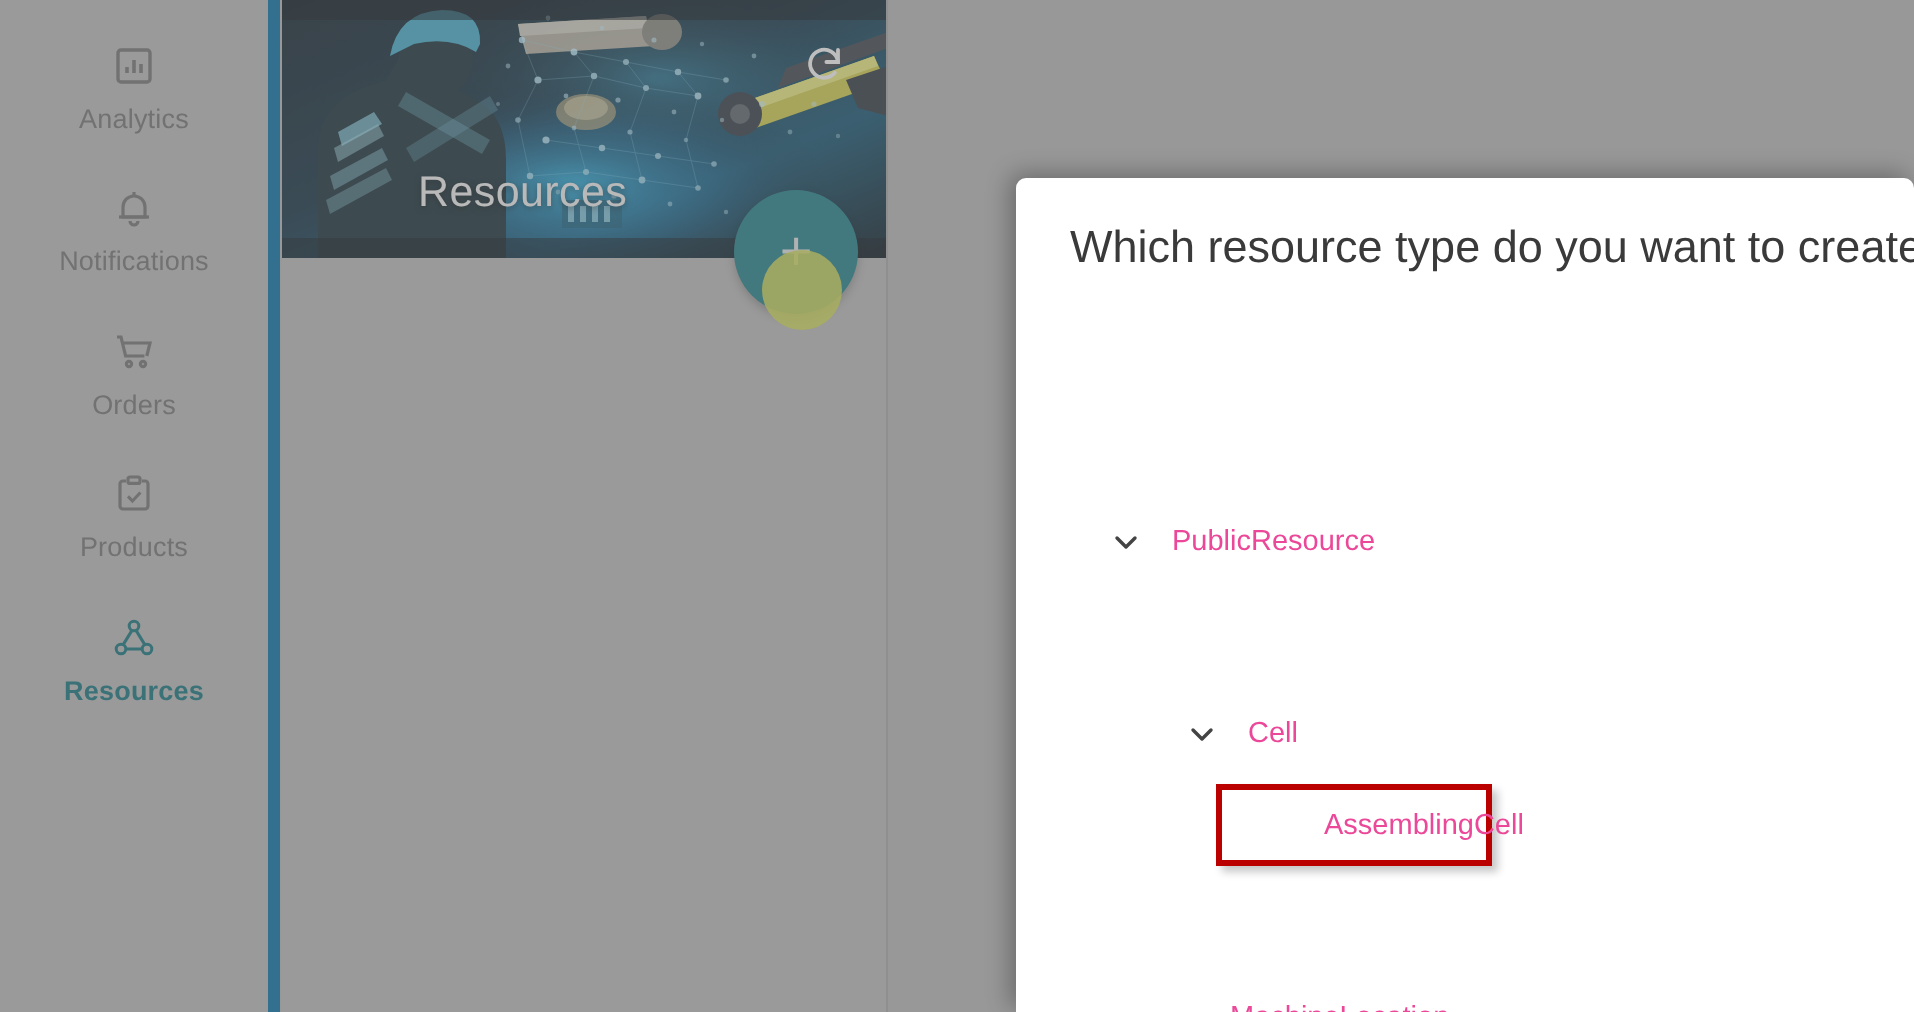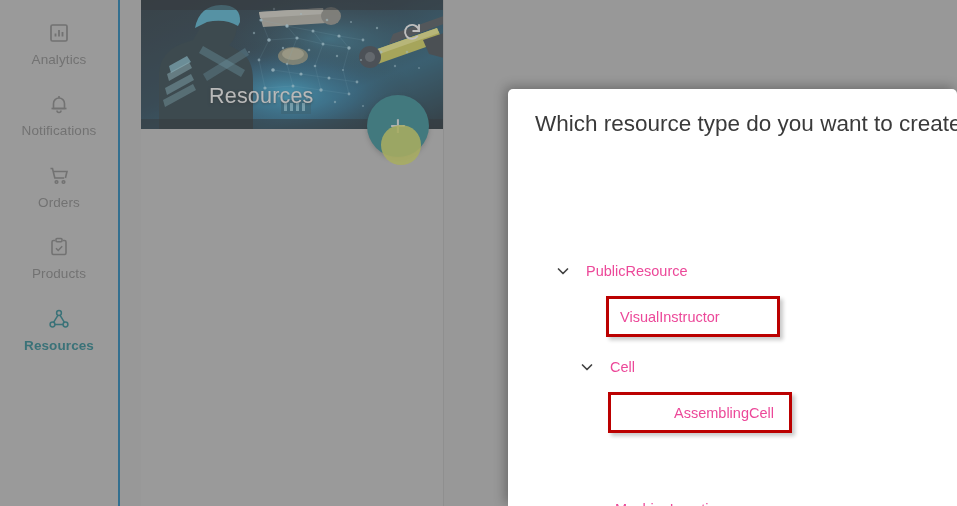--- a/index.html
+++ b/index.html
@@ -11,23 +11,23 @@
   }
   #app {
     position: relative;
     width: 957px; height: 506px;
     background: #b0b0b0;
   }
 
   
   #sidebar {
     position: absolute; left: 0; top: 0;
-    width: 120px; height: 506px;
+    width: 140px; height: 506px;
     background: #b3b3b3;
-    border-right: 2px solid #0369a1;
+    border-right: 6px solid #0369a1;
     display: flex; flex-direction: column;
     justify-content: flex-start;
     padding-top: 8px;
   }
   .nav-item {
     height: 71.5px;
     display: flex; flex-direction: column;
     align-items: center; justify-content: center;
     gap: 7px;
     color: #6f6f6f;
@@ -376,34 +376,31 @@
 
       <div class="tree-row" style="top:82px; left:47px;">
         <span class="chev">
           <svg viewBox="0 0 16 16" fill="none" stroke="#444" stroke-width="1.7" stroke-linecap="round" stroke-linejoin="round">
             <polyline points="3.5,6 8,10.5 12.5,6"></polyline>
           </svg>
         </span>
         <span class="node-label" style="margin-left:15px;">PublicResource</span>
       </div>
 
-      <div class="hl-box" style="left:98px; top:127px; width:174px; height:41px;">
-        <span class="node-label" style="margin-left:11px;">VisualInstructor</span>
-      </div>
-
-      <div class="tree-row" style="top:178px; left:71px;align-items:center;">
+
+      <div class="tree-row" style="top:178px; left:85px;align-items:center;">
         <span class="chev">
           <svg viewBox="0 0 16 16" fill="none" stroke="#444" stroke-width="1.7" stroke-linecap="round" stroke-linejoin="round">
             <polyline points="3.5,6 8,10.5 12.5,6"></polyline>
           </svg>
         </span>
         <span class="node-label" style="margin-left:15px;">Cell</span>
       </div>
 
-      <div class="hl-box" style="left:100px; top:223px; width:184px; height:41px;padding-left:12px;">
+      <div class="hl-box" style="left:100px; top:223px; width:138px; height:41px;">
         <span class="node-label" style="margin-left:51px;">AssemblingCell</span>
       </div>
 
 
       <div class="tree-row" style="top:320px; left:107px;">
         <span class="node-label">MachineLocation</span>
       </div>
 
     </div>
   </div>

